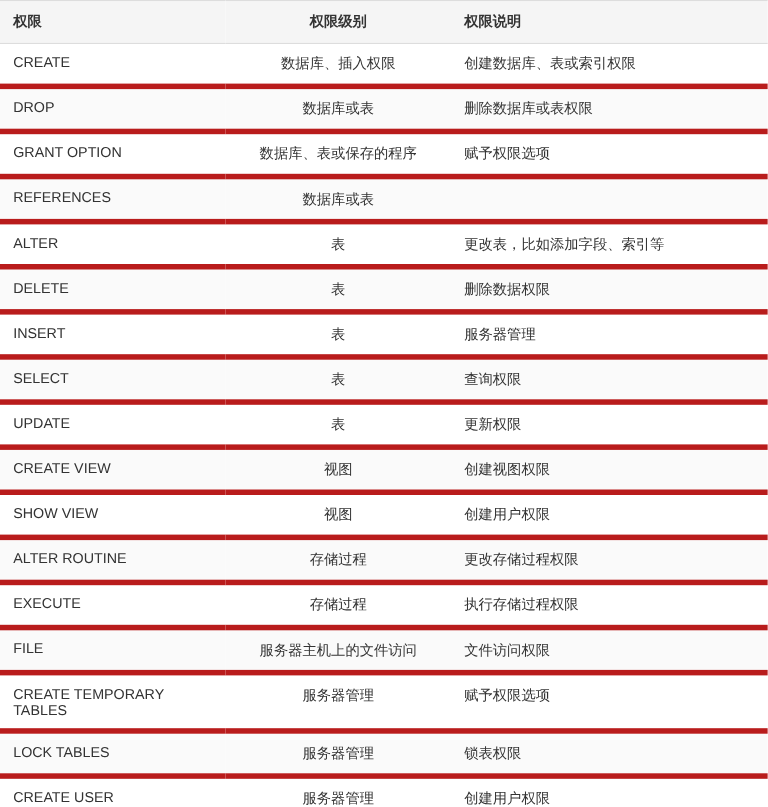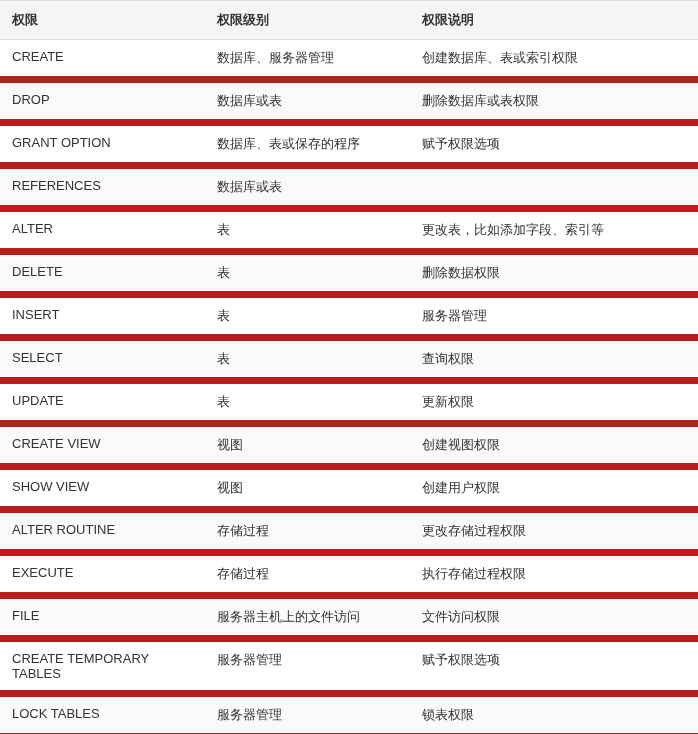--- a/index.html
+++ b/index.html
@@ -22,52 +22,52 @@
     thead th {
       background: #f5f5f5;
       font-weight: bold;
       padding: 10px 12px;
       text-align: left;
       border-bottom: 1px solid #ddd;
       border-top: 1px solid #ddd;
       margin-left: 34px;
     }
     tbody tr {
-      border-bottom: 7px solid #b91c1c;
+      border-bottom: 5px solid #b91c1c;
     }
     tbody tr:nth-child(even) {
       background: #fafafa;
     }
     tbody tr:nth-child(odd) {
       background: #fff;
     }
     tbody td {
       padding: 9px 12px;
       vertical-align: top;
     }
     .col-priv { width: 205px; }
-    .col-level { width: 205px; }
+    .col-level { width: 205px; text-align: center; }
     .col-desc { width: 288px; }
   </style>
 </head>
 <body>
 
 <div class="table-container">
   <table>
     <thead>
       <tr>
         <th class="col-priv">权限</th>
         <th class="col-level">权限级别</th>
         <th class="col-desc">权限说明</th>
       </tr>
     </thead>
     <tbody id="table-body">
     <tr>
           <td class="col-priv">CREATE</td>
-          <td class="col-level">数据库、服务器管理</td>
+          <td class="col-level">数据库、插入权限</td>
           <td class="col-desc">创建数据库、表或索引权限</td>
         </tr>
         <tr>
           <td class="col-priv">DROP</td>
           <td class="col-level">数据库或表</td>
           <td class="col-desc">删除数据库或表权限</td>
         </tr>
         <tr>
           <td class="col-priv">GRANT OPTION</td>
           <td class="col-level">数据库、表或保存的程序</td>

